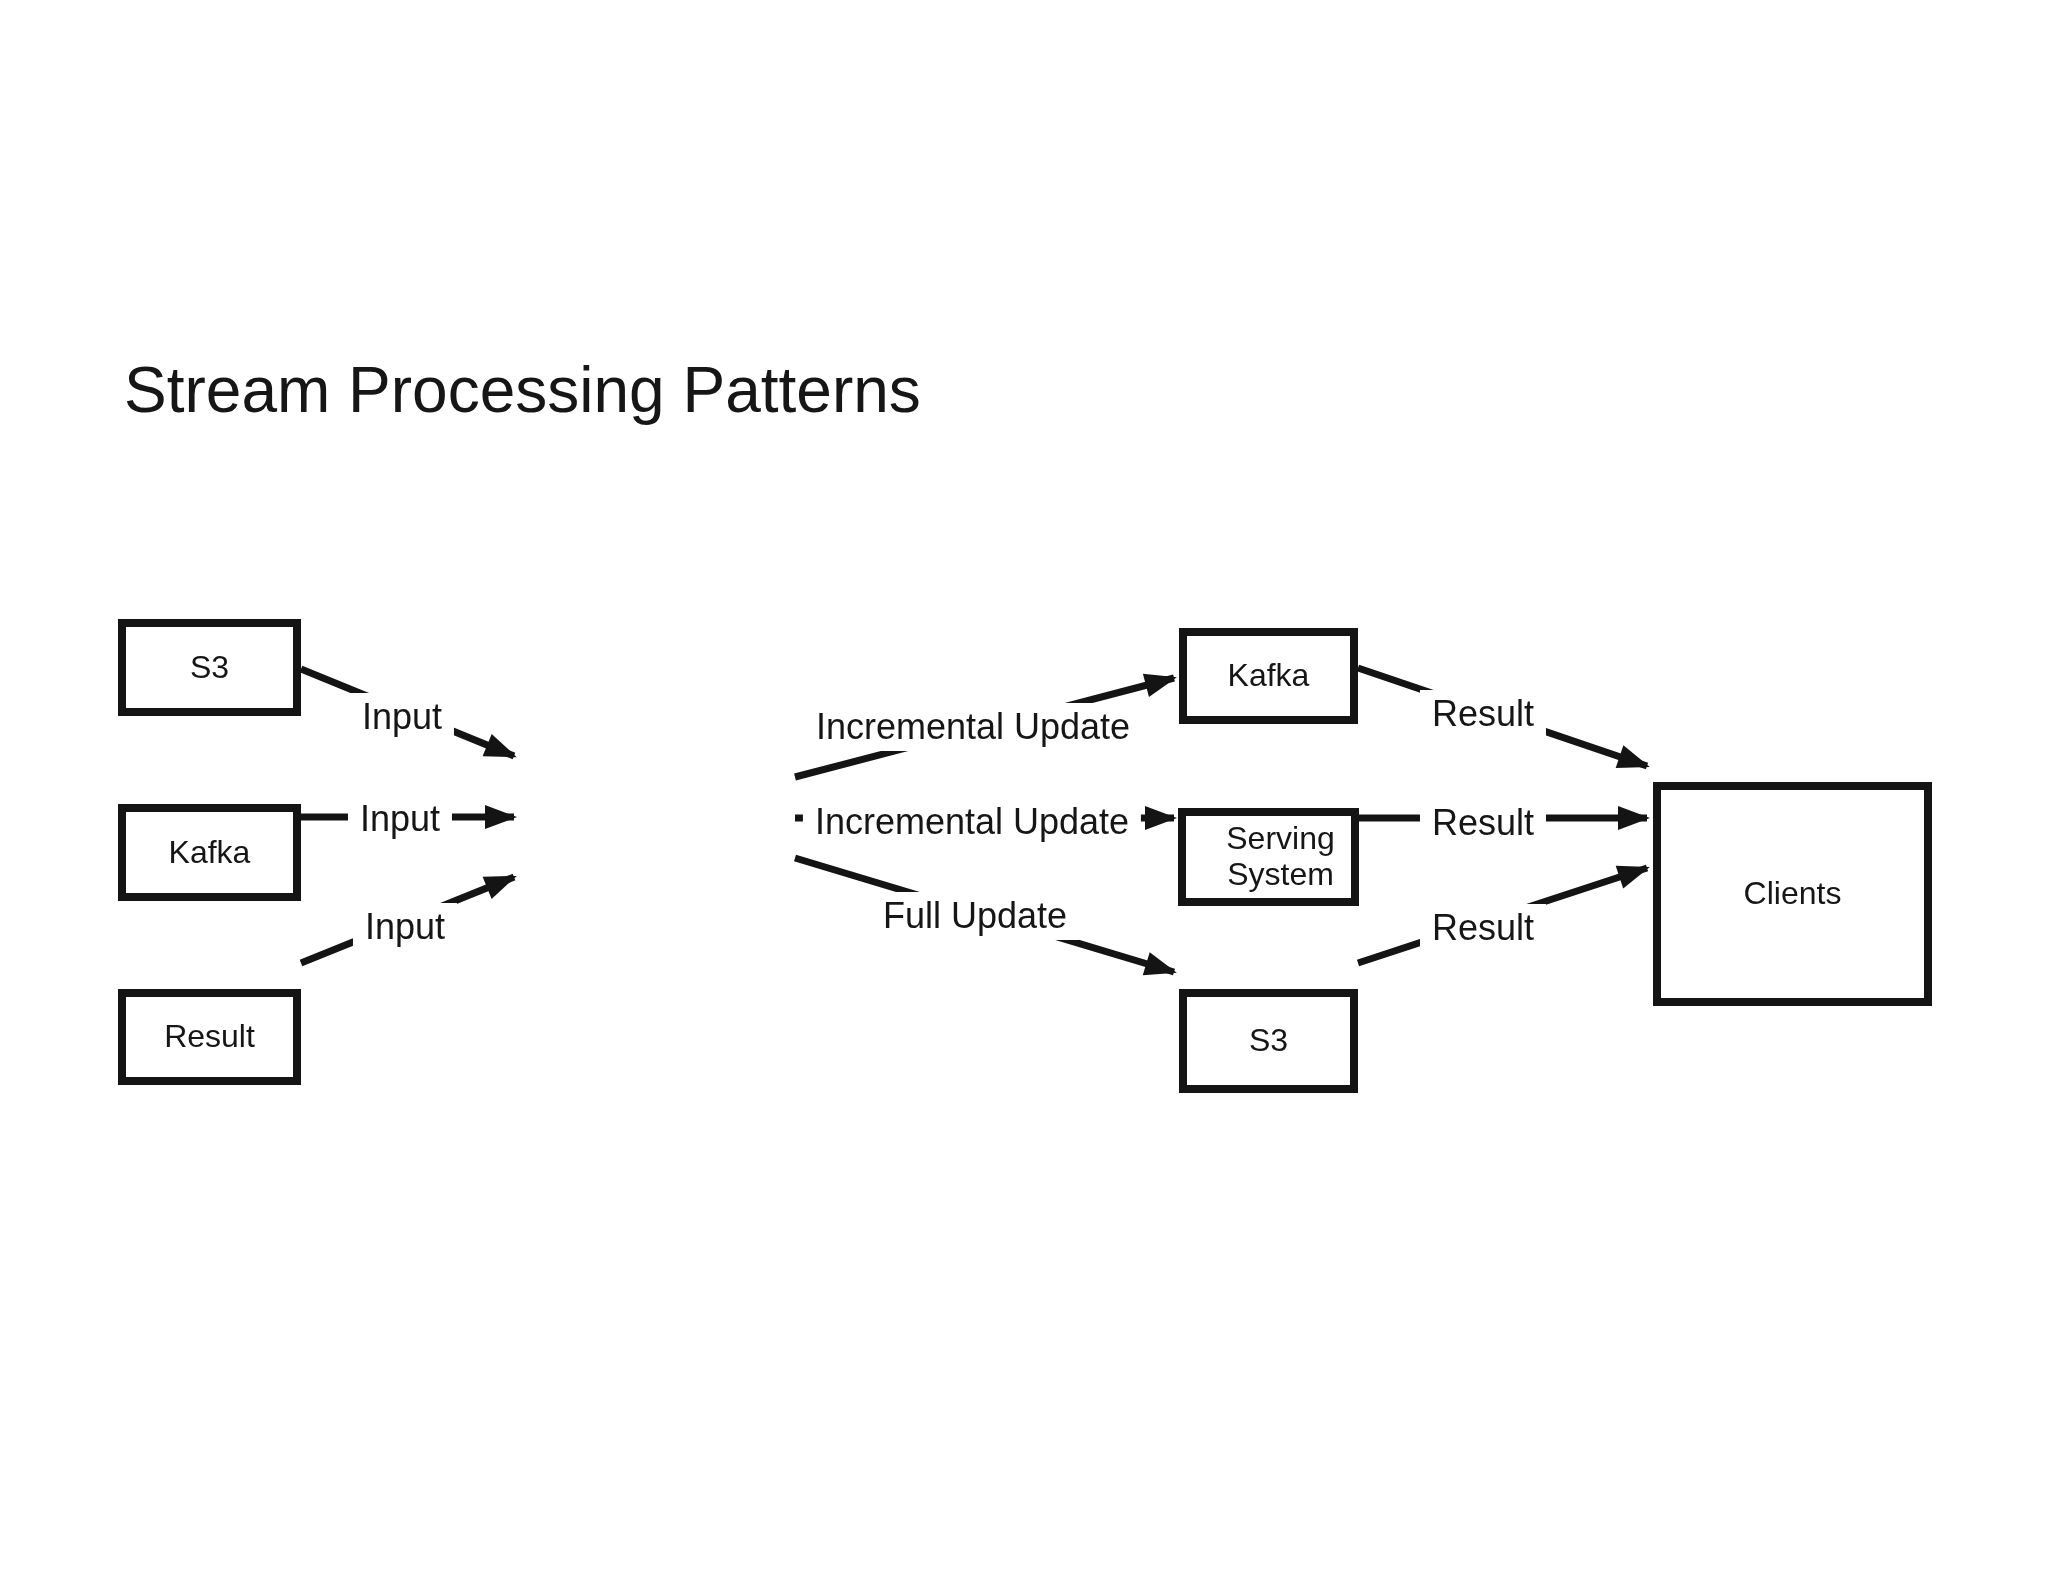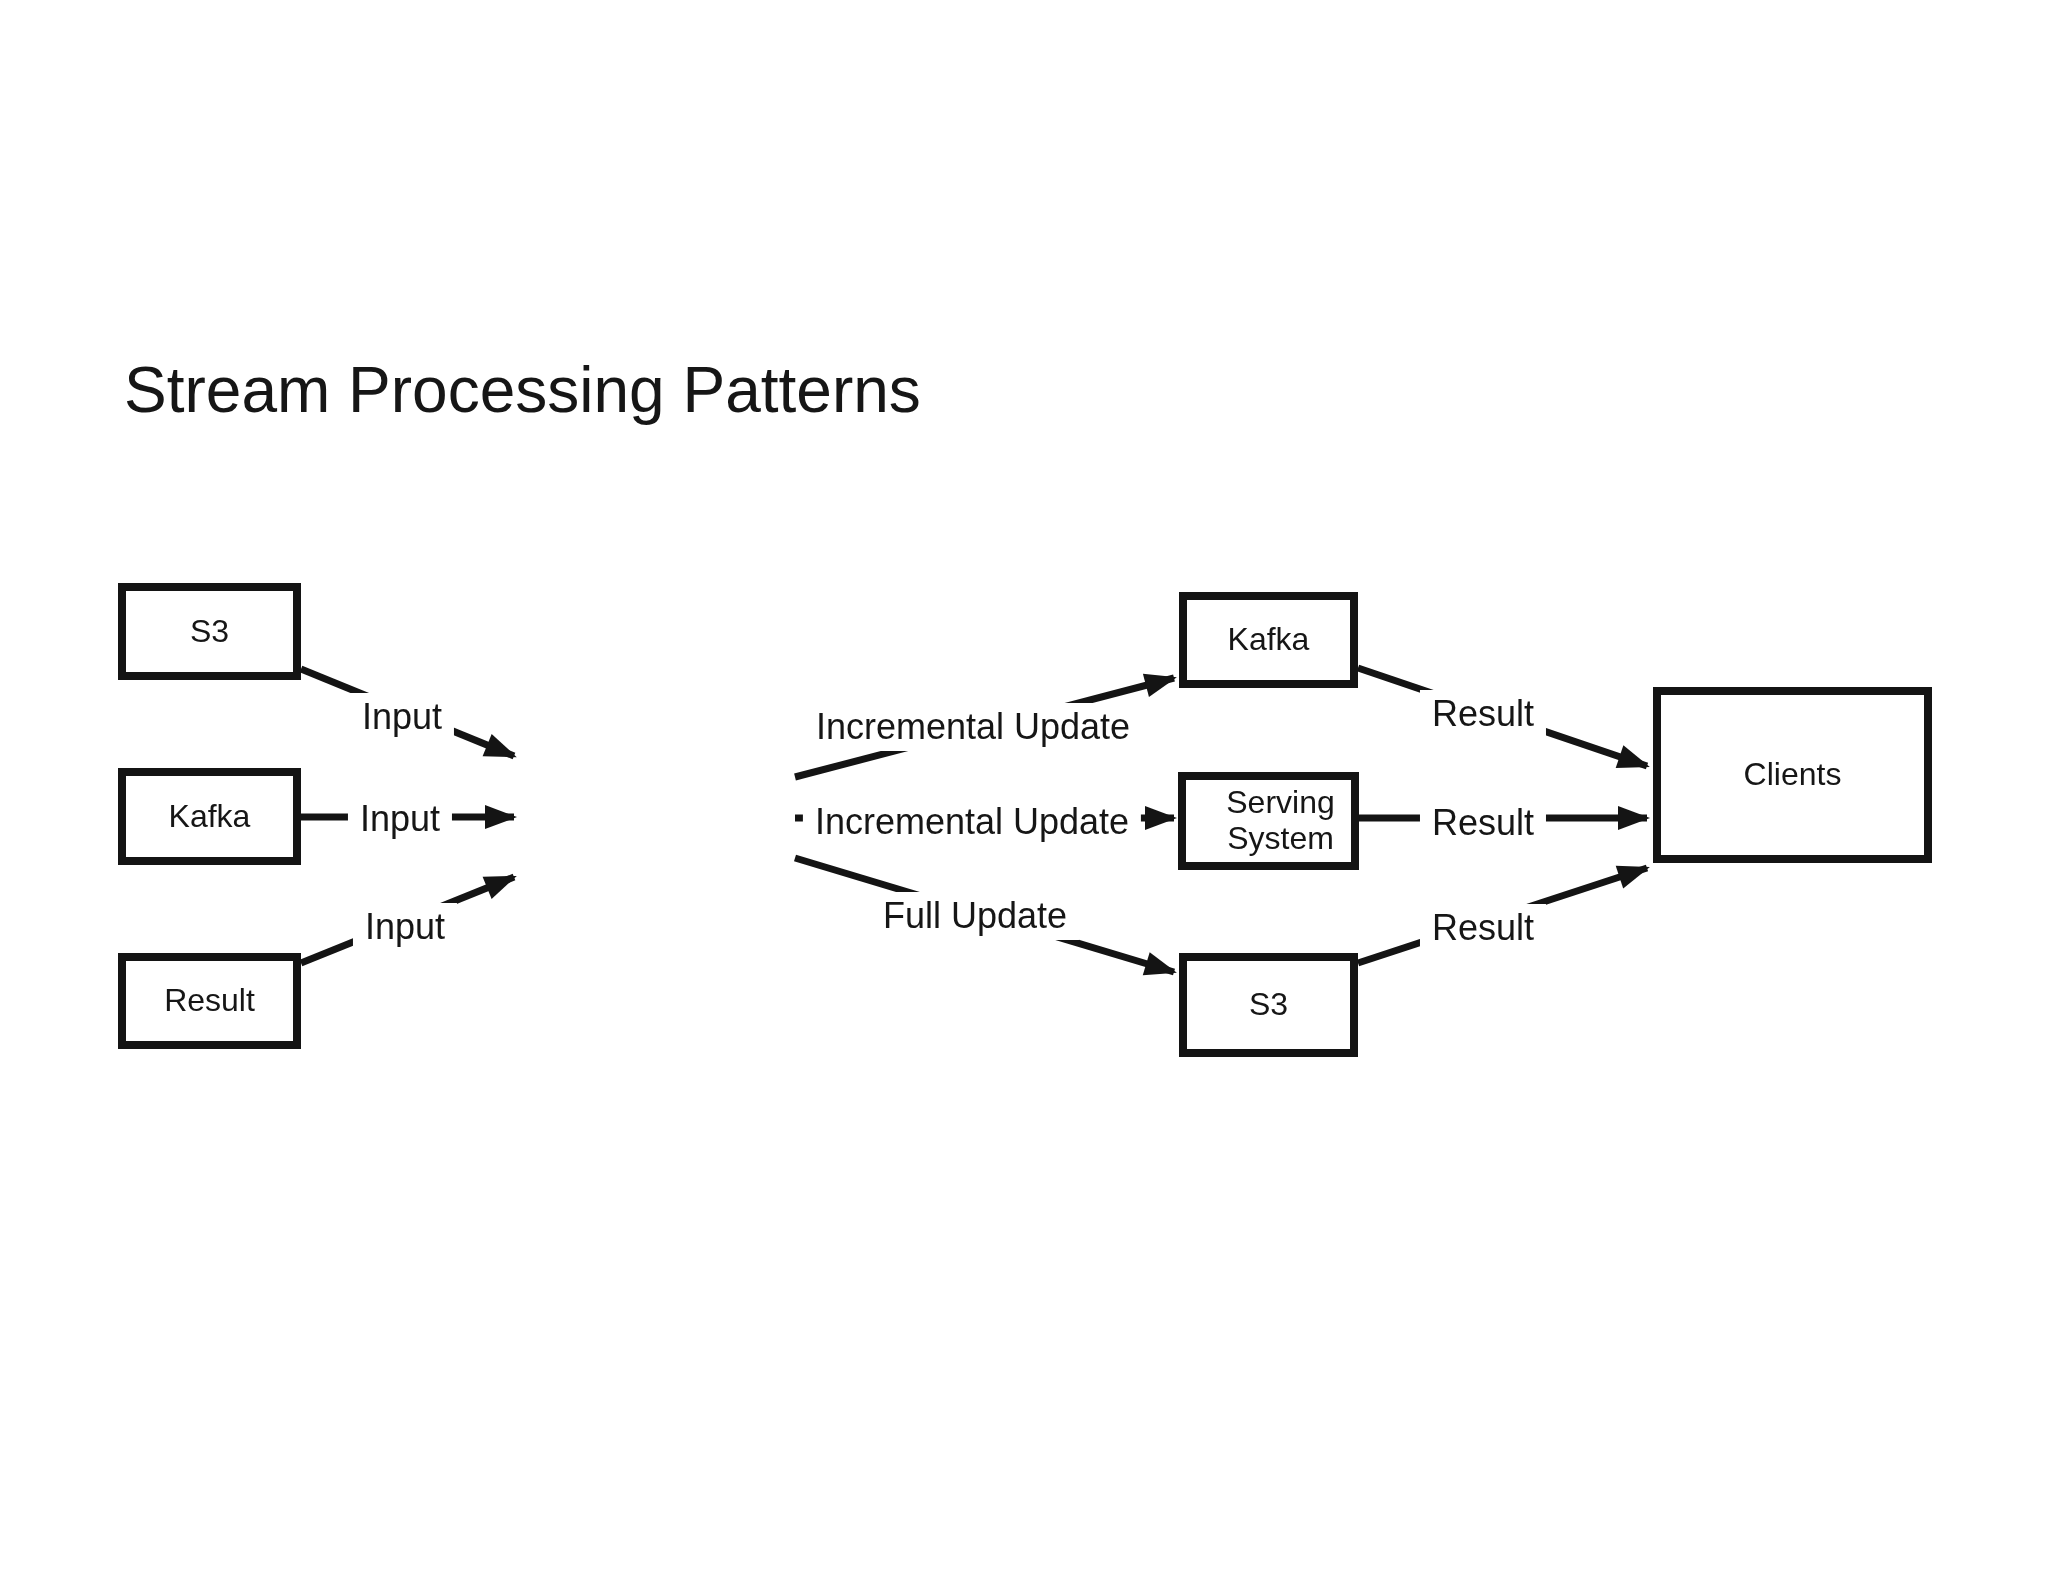--- a/index.html
+++ b/index.html
@@ -44,20 +44,21 @@
     box-sizing: border-box;
     border: 8px solid #141414;
     background: #ffffff;
     display: flex;
     align-items: center;
     justify-content: center;
     text-align: center;
     font-size: 32px;
     line-height: 1.12;
     color: #161616;
+    margin-top: 36px;
   }
   .node.pad {
     padding: 0 26px;
   }
   .edge-label {
     position: absolute;
     transform: translate(-50%, -50%);
     background: #ffffff;
     padding: 6px 12px;
     font-size: 36px;
@@ -111,21 +112,21 @@
   </div>
 
   <div class="node" style="left:1178px; top:772px; width:181px; height:98px;padding-left:24px;">
     <span>Serving System</span>
   </div>
 
   <div class="node" style="left:1179px; top:953px; width:179px; height:104px;">
     <span>S3</span>
   </div>
 
-  <div class="node" style="left:1653px; top:687px; width:279px; height:176px;">
+  <div class="node" style="left:1653px; top:746px; width:279px; height:224px;">
     <span>Clients</span>
   </div>
 
   <div class="edge-label" style="left:402px; top:717px;">Input</div>
   <div class="edge-label" style="left:400px; top:819px;">Input</div>
   <div class="edge-label" style="left:405px; top:927px;">Input</div>
 
   <div class="edge-label" style="left:973px; top:727px;">Incremental Update</div>
   <div class="edge-label" style="left:972px; top:822px;">Incremental Update</div>
   <div class="edge-label" style="left:975px; top:916px;">Full Update</div>

